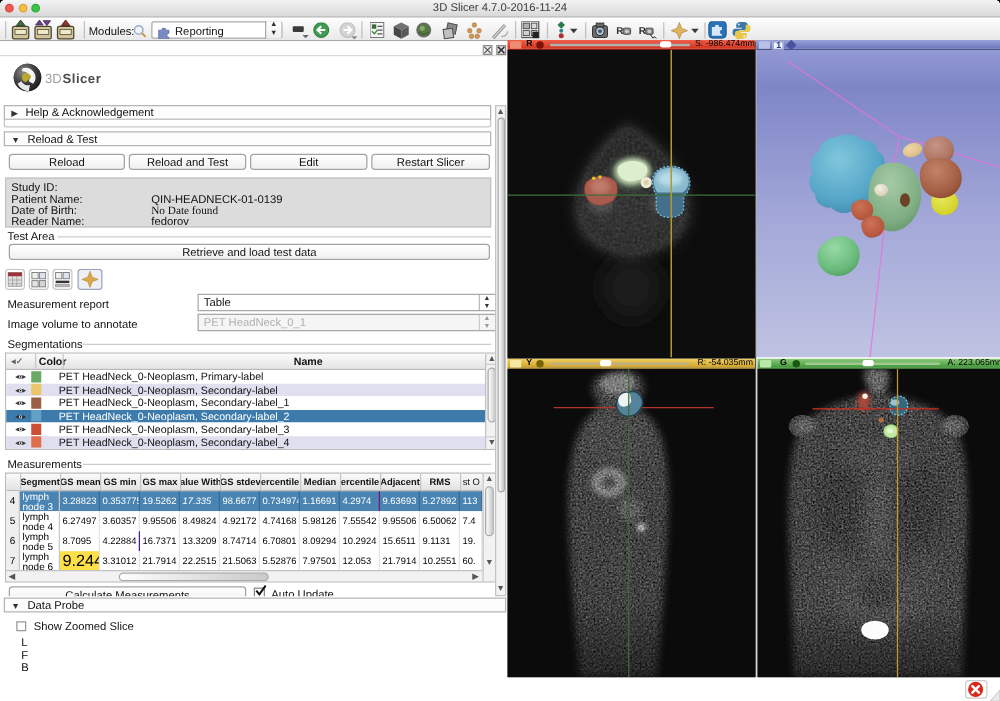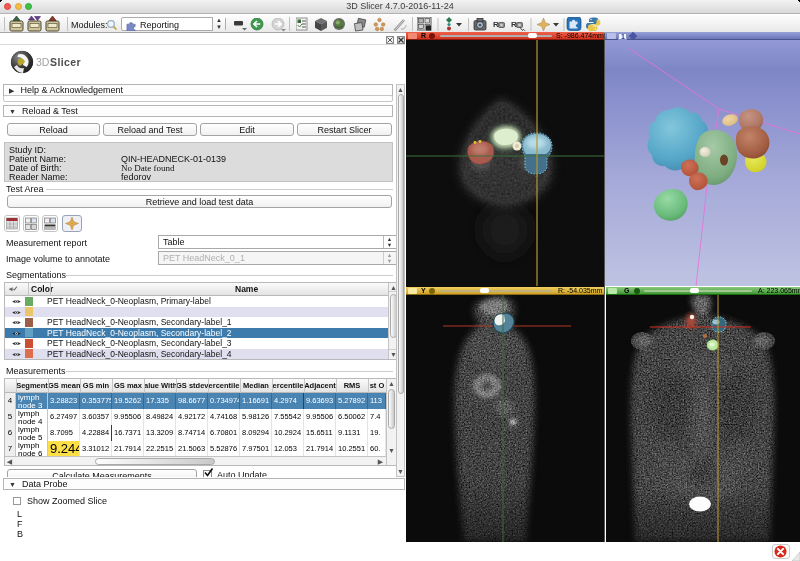--- a/index.html
+++ b/index.html
@@ -293,20 +293,21 @@
         <span class="abs csq" style="background:#6aaa64;"></span>
           <span class="abs segname">PET HeadNeck_0-Neoplasm, Primary-label</span>
       </div>
       <div class="abs segrow" style="top:23.5px;background:#dfdfef;">
         <svg class="abs eye" viewBox="0 0 10 8">
             <path d="M0 4 Q5 0.5 10 4 Q5 7.5 0 4" fill="#3a3a3a"></path>
             <circle cx="5" cy="4" r="1.5" fill="#e8e8e8"></circle>
             <circle cx="5" cy="4" r="0.7" fill="#222"></circle>
           </svg>
         <span class="abs csq" style="background:#ecc568;"></span>
+          <span class="abs segname">PET HeadNeck_0-Neoplasm, Secondary-label</span>
       </div>
       <div class="abs segrow" style="top:34px;background:#fff;">
         <svg class="abs eye" viewBox="0 0 10 8">
             <path d="M0 4 Q5 0.5 10 4 Q5 7.5 0 4" fill="#3a3a3a"></path>
             <circle cx="5" cy="4" r="1.5" fill="#e8e8e8"></circle>
             <circle cx="5" cy="4" r="0.7" fill="#222"></circle>
           </svg>
         <span class="abs csq" style="background:#9a5f46;"></span>
           <span class="abs segname">PET HeadNeck_0-Neoplasm, Secondary-label_1</span>
       </div>
@@ -364,30 +365,30 @@
           <span class="abs" style="left:203px;top:2px;width:32px;text-align:center;font-size:7.5px;font-weight:bold;color:#111;white-space:nowrap;overflow:hidden;">ercentile</span>
           <span class="abs" style="left:203px;top:0;width:1px;height:14px;background:#c6c6c6;"></span>
           <span class="abs" style="left:235px;top:2px;width:32px;text-align:center;font-size:7.5px;font-weight:bold;color:#111;white-space:nowrap;overflow:hidden;">Median</span>
           <span class="abs" style="left:235px;top:0;width:1px;height:14px;background:#c6c6c6;"></span>
           <span class="abs" style="left:267px;top:2px;width:32px;text-align:center;font-size:7.5px;font-weight:bold;color:#111;white-space:nowrap;overflow:hidden;">ercentile</span>
           <span class="abs" style="left:267px;top:0;width:1px;height:14px;background:#c6c6c6;"></span>
           <span class="abs" style="left:299px;top:2px;width:32px;text-align:center;font-size:7.5px;font-weight:bold;color:#111;white-space:nowrap;overflow:hidden;">Adjacent</span>
           <span class="abs" style="left:299px;top:0;width:1px;height:14px;background:#c6c6c6;"></span>
           <span class="abs" style="left:331px;top:2px;width:32px;text-align:center;font-size:7.5px;font-weight:bold;color:#111;white-space:nowrap;overflow:hidden;">RMS</span>
           <span class="abs" style="left:331px;top:0;width:1px;height:14px;background:#c6c6c6;"></span>
-          <span class="abs" style="left:363px;top:2px;width:18px;text-align:center;font-size:7.5px;font-weight:bold;color:#111;white-space:nowrap;overflow:hidden;">st O</span>
+          <span class="abs" style="left:363px;top:2px;width:18px;text-align:center;font-size:7.5px;font-weight:normal;color:#111;white-space:nowrap;overflow:hidden;">st O</span>
           <span class="abs" style="left:363px;top:0;width:1px;height:14px;background:#c6c6c6;"></span>
         </div>
         <div class="abs" style="left:0;top:14px;width:381px;height:16px;border-bottom:1px solid #d8d8d8;">
           <span class="abs" style="left:0;top:0;width:11px;height:16px;background:#eee;border-right:1px solid #c6c6c6;font-size:8px;text-align:center;line-height:16px;">4</span>
           <span class="abs" style="left:11px;top:0;width:32px;height:16px;background:#4a84b2;color:#fff;border-right:1px solid #c6c6c6;font-size:8px;line-height:7.5px;padding:1px 0 0 2px;">lymph<br>node 3</span>
           <span class="abs" style="left:43px;top:0;width:32px;height:16px;background:#4a84b2;color:#fff;border-right:1px solid #3a6a94;font-size:7.5px;line-height:16px;padding-left:2px;white-space:nowrap;overflow:hidden;">3.28823</span>
           <span class="abs" style="left:75px;top:0;width:32px;height:16px;background:#4a84b2;color:#fff;border-right:1px solid #3a6a94;font-size:7.5px;line-height:16px;padding-left:2px;white-space:nowrap;overflow:hidden;">0.353775</span>
           <span class="abs" style="left:107px;top:0;width:32px;height:16px;background:#4a84b2;color:#fff;border-right:1px solid #3a6a94;font-size:7.5px;line-height:16px;padding-left:2px;white-space:nowrap;overflow:hidden;">19.5262</span>
-          <span class="abs" style="left:139px;top:0;width:32px;height:16px;background:#4a84b2;color:#fff;border-right:1px solid #3a6a94;font-size:7.5px;line-height:16px;padding-left:2px;white-space:nowrap;overflow:hidden;">17.335</span>
+          <span class="abs" style="left:139px;top:0;width:32px;height:16px;background:#4a84b2;color:#fff;border-right:1px solid #3a6a94;font-size:7.5px;line-height:16px;padding-left:2px;white-space:nowrap;overflow:hidden;font-style:italic;">17.335</span>
           <span class="abs" style="left:171px;top:0;width:32px;height:16px;background:#4a84b2;color:#fff;border-right:1px solid #3a6a94;font-size:7.5px;line-height:16px;padding-left:2px;white-space:nowrap;overflow:hidden;">98.6677</span>
           <span class="abs" style="left:203px;top:0;width:32px;height:16px;background:#4a84b2;color:#fff;border-right:1px solid #3a6a94;font-size:7.5px;line-height:16px;padding-left:2px;white-space:nowrap;overflow:hidden;">0.734974</span>
           <span class="abs" style="left:235px;top:0;width:32px;height:16px;background:#4a84b2;color:#fff;border-right:1px solid #3a6a94;font-size:7.5px;line-height:16px;padding-left:2px;white-space:nowrap;overflow:hidden;">1.16691</span>
           <span class="abs" style="left:267px;top:0;width:32px;height:16px;background:#4a84b2;color:#fff;border-right:1px solid #701a75;font-size:7.5px;line-height:16px;padding-left:2px;white-space:nowrap;overflow:hidden;">4.2974</span>
           <span class="abs" style="left:299px;top:0;width:32px;height:16px;background:#4a84b2;color:#fff;border-right:1px solid #3a6a94;font-size:7.5px;line-height:16px;padding-left:2px;white-space:nowrap;overflow:hidden;">9.63693</span>
           <span class="abs" style="left:331px;top:0;width:32px;height:16px;background:#4a84b2;color:#fff;border-right:1px solid #3a6a94;font-size:7.5px;line-height:16px;padding-left:2px;white-space:nowrap;overflow:hidden;">5.27892</span>
           <span class="abs" style="left:363px;top:0;width:18px;height:16px;background:#4a84b2;color:#fff;border-right:1px solid #3a6a94;font-size:7.5px;line-height:16px;padding-left:2px;white-space:nowrap;overflow:hidden;">113</span>
         </div>
         <div class="abs" style="left:0;top:30px;width:381px;height:16px;border-bottom:1px solid #d8d8d8;">
           <span class="abs" style="left:0;top:0;width:11px;height:16px;background:#eee;border-right:1px solid #c6c6c6;font-size:8px;text-align:center;line-height:16px;">5</span>

